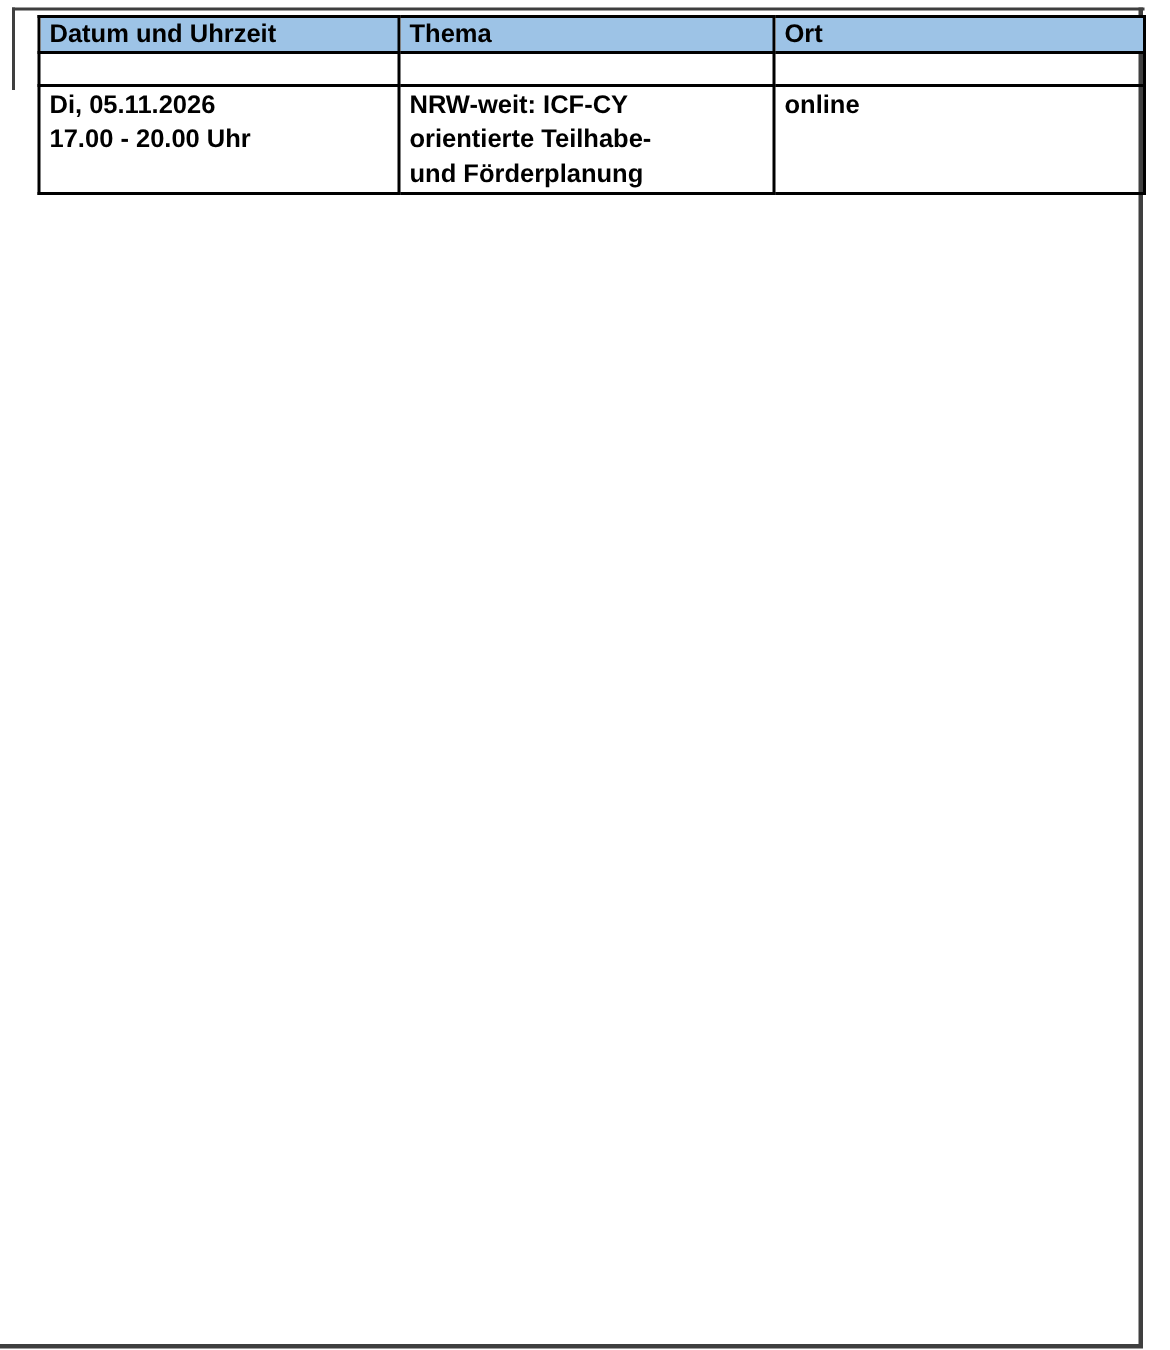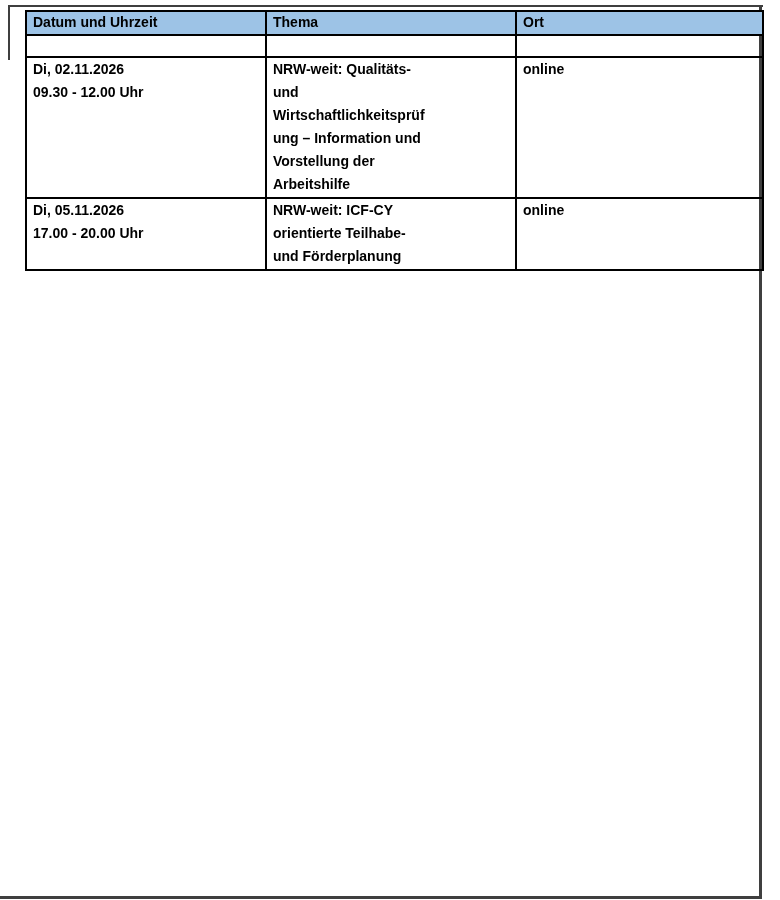--- a/index.html
+++ b/index.html
@@ -32,21 +32,21 @@
   col.c1 { width: 240px; }
   col.c2 { width: 250px; }
   col.c3 { width: 247px; }
 
   th, td {
     border: 2px solid var(--grid-color, #000000);
     vertical-align: top;
     text-align: left;
     padding: 0 5px 1px 6px;
     font-weight: bold;
-    font-size: 14px;
+    font-size: 17px;
     line-height: 23px;
     color: #000000;
     white-space: pre-line;
     overflow: hidden;
   }
   th {
     background: var(--header-bg, #9DC3E6);
     height: 21px;
     line-height: 21px;
   }
@@ -76,31 +76,20 @@
         <th>Ort</th>
       </tr>
   </thead>
   <tbody>
       <tr class="empty-row">
         <td></td>
         <td></td>
         <td></td>
       </tr>
       <tr>
-        <td>Di, 02.11.2026
-09.30 - 12.00 Uhr</td>
-        <td>NRW-weit: Qualitäts-
-und
-Wirtschaftlichkeitsprüf
-ung – Information und
-Vorstellung der
-Arbeitshilfe</td>
-        <td>online</td>
-      </tr>
-      <tr>
         <td>Di, 05.11.2026
 17.00 - 20.00 Uhr</td>
         <td>NRW-weit: ICF-CY
 orientierte Teilhabe-
 und Förderplanung</td>
         <td>online</td>
       </tr>
     </tbody>
 </table>
 

